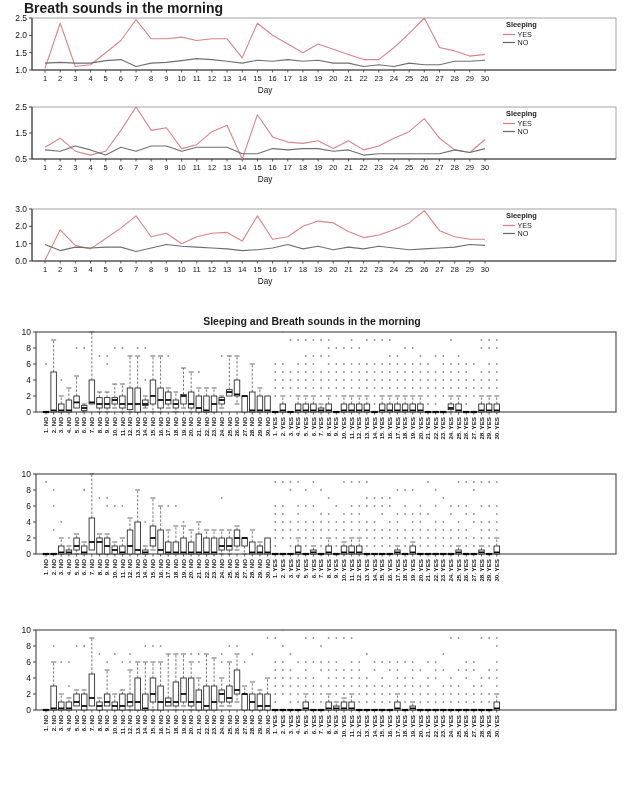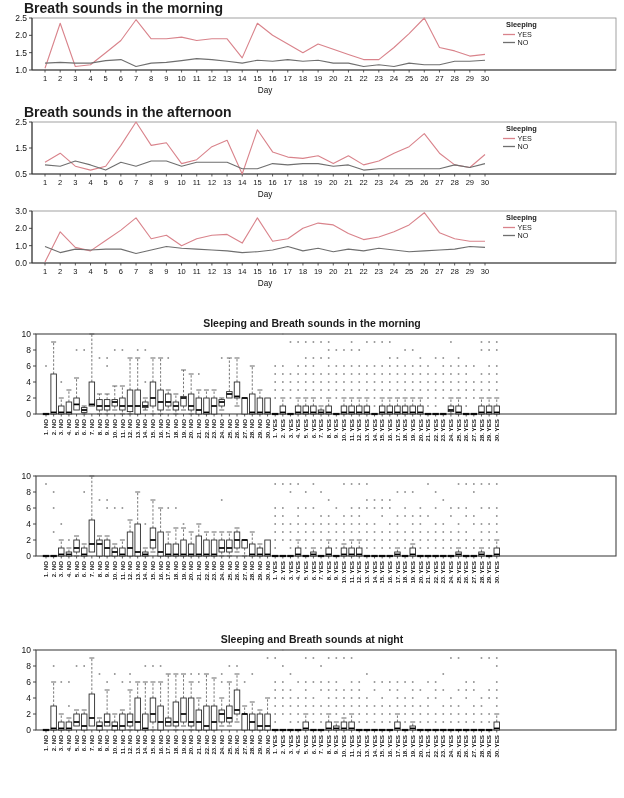--- a/index.html
+++ b/index.html
@@ -96,21 +96,20 @@
         <text x="506" y="12" font-size="7.4" fill="#222" font-weight="bold">Sleeping</text>
         <line x1="503" y1="19.5" x2="515" y2="19.5" stroke="#d9838b" stroke-width="1.3"></line>
         <text x="517.5" y="22.1" font-size="7.2" fill="#222">YES</text>
         <line x1="503" y1="27.5" x2="515" y2="27.5" stroke="#6f6f6f" stroke-width="1.3"></line>
         <text x="517.5" y="30.1" font-size="7.2" fill="#222">NO</text>
       </g>
     </svg>
 </section>
 
 <section class="lc-sec">
-  <h3 class="lc-title">Breath sounds in the afternoon</h3>
   <svg width="624" height="88" viewBox="0 0 624 88">
       <rect x="32" y="3" width="584" height="52" fill="none" stroke="#8a8a8a" stroke-width="0.8"></rect>
       <line x1="32" y1="3" x2="32" y2="55" stroke="#333" stroke-width="1.1"></line>
       <line x1="32" y1="55" x2="616" y2="55" stroke="#333" stroke-width="1"></line>
       <line x1="29" y1="55" x2="32" y2="55" stroke="#333" stroke-width="0.9"></line>
       <text x="27" y="58" text-anchor="end" font-size="8.5" fill="#111">0.5</text>
       <line x1="29" y1="29" x2="32" y2="29" stroke="#333" stroke-width="0.9"></line>
       <text x="27" y="32" text-anchor="end" font-size="8.5" fill="#111">1.5</text>
       <line x1="29" y1="3" x2="32" y2="3" stroke="#333" stroke-width="0.9"></line>
       <text x="27" y="6" text-anchor="end" font-size="8.5" fill="#111">2.5</text>
@@ -1570,21 +1569,20 @@
         <rect x="495.96" y="59.2" width="1.6" height="1.6" fill="#878787"></rect>
         <rect x="495.96" y="51.2" width="1.6" height="1.6" fill="#878787"></rect>
         <rect x="495.96" y="43.2" width="1.6" height="1.6" fill="#878787"></rect>
         <rect x="495.96" y="35.2" width="1.6" height="1.6" fill="#878787"></rect>
         <rect x="495.96" y="11.2" width="1.6" height="1.6" fill="#878787"></rect>
       </g>
     </svg>
 </section>
 
 <section class="bx-sec">
-  <h3 class="bx-title">Sleeping and Breath sounds at night</h3>
   <svg width="624" height="138" viewBox="0 0 624 138">
       <rect x="36" y="4" width="580" height="80" fill="none" stroke="#444" stroke-width="1.1"></rect>
       <line x1="33" y1="84" x2="36" y2="84" stroke="#333" stroke-width="0.9"></line>
       <text x="31" y="87" text-anchor="end" font-size="8.5" fill="#111">0</text>
       <line x1="33" y1="68" x2="36" y2="68" stroke="#333" stroke-width="0.9"></line>
       <text x="31" y="71" text-anchor="end" font-size="8.5" fill="#111">2</text>
       <line x1="33" y1="52" x2="36" y2="52" stroke="#333" stroke-width="0.9"></line>
       <text x="31" y="55" text-anchor="end" font-size="8.5" fill="#111">4</text>
       <line x1="33" y1="36" x2="36" y2="36" stroke="#333" stroke-width="0.9"></line>
       <text x="31" y="39" text-anchor="end" font-size="8.5" fill="#111">6</text>

